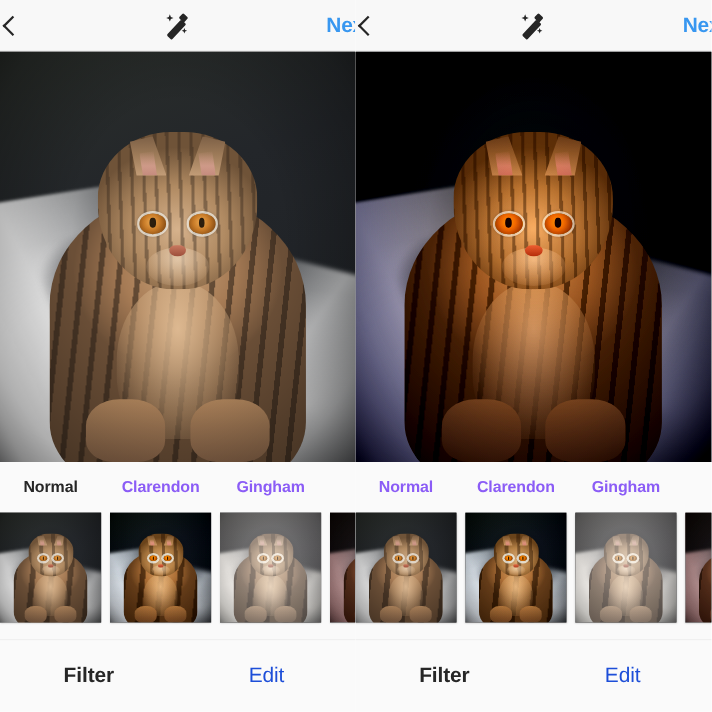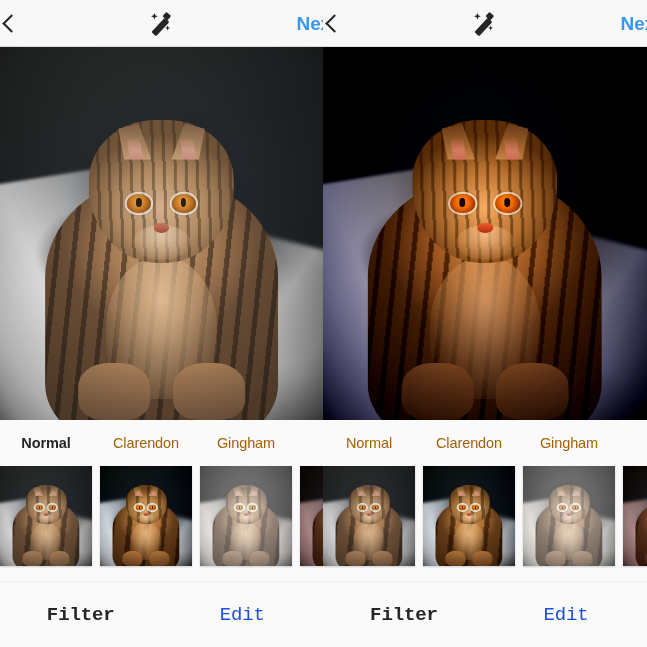--- a/index.html
+++ b/index.html
@@ -287,22 +287,22 @@
     height: 46px;
     display: flex;
     align-items: center;
     white-space: nowrap;
   }
   .fname {
     width: 100px;
     flex: 0 0 100px;
     text-align: center;
     font-size: 14.5px;
-    color: #a16207;
-    font-weight: 400;
+    color: #8b5cf6;
+    font-weight: 700;
     letter-spacing: -0.1px;
     cursor: pointer;
   }
   .fname.sel { color: #262626; font-weight: 700; }
 
   .filter-thumbs {
     position: absolute;
     top: 46px;
     left: 0;
     display: flex;
@@ -331,21 +331,20 @@
   .tabbar {
     position: absolute;
     bottom: 0;
     left: 0;
     width: 100%;
     height: 66px;
     background: #fafafa;
     border-top: 1px solid #efefef;
     display: flex;
     align-items: center;
-    font-family: Liberation Mono, monospace;
   }
   .tab {
     flex: 1 1 50%;
     text-align: center;
     font-size: 19px;
     color: #1d4ed8;
     font-weight: 400;
     cursor: pointer;
     letter-spacing: -0.1px;
   }

